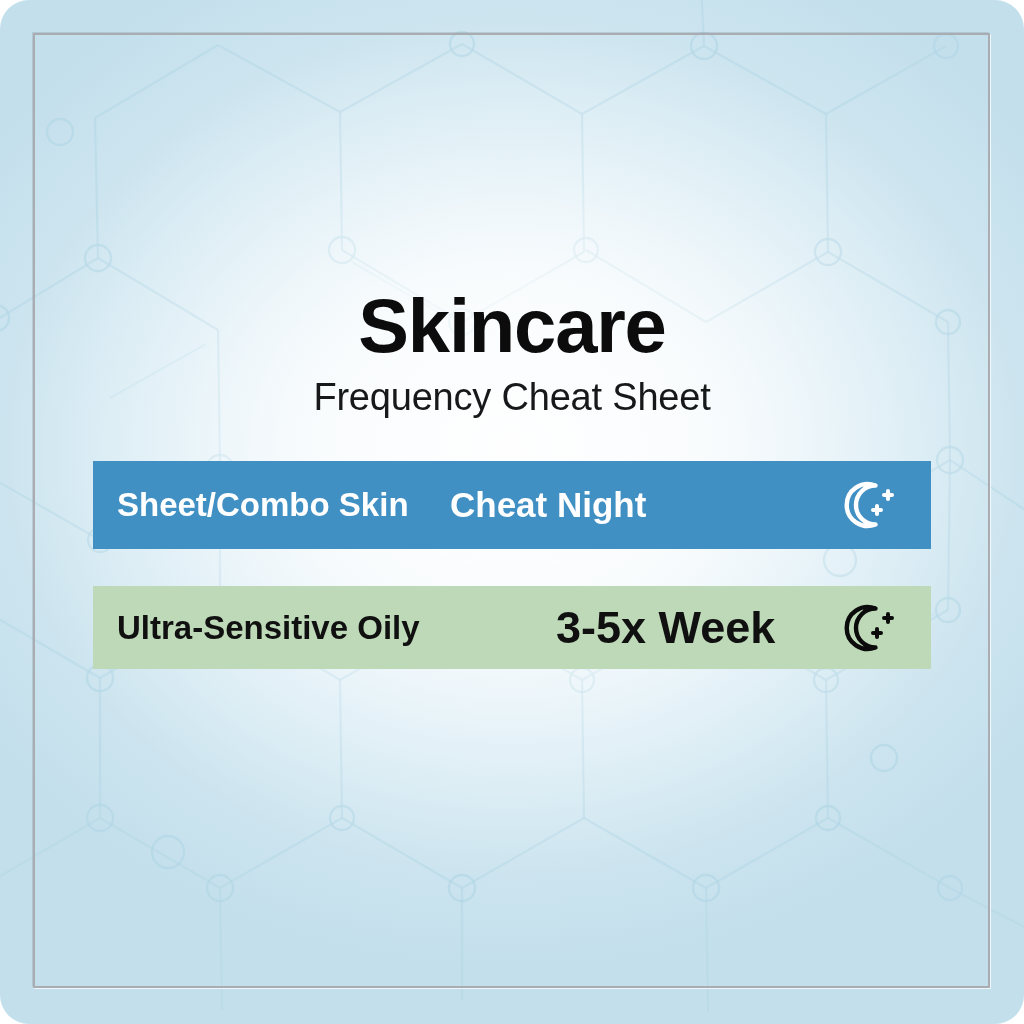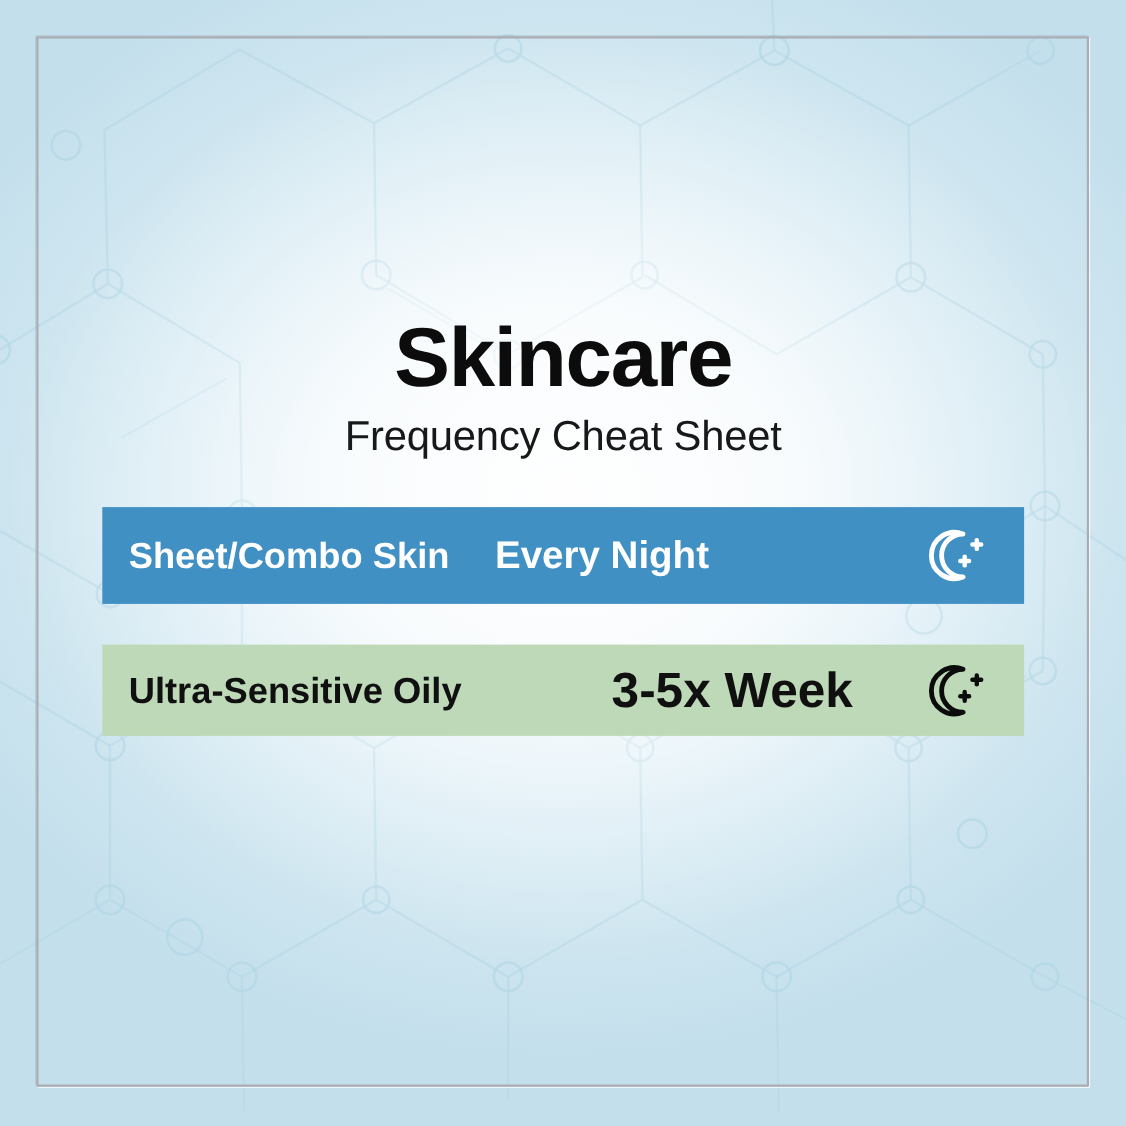--- a/index.html
+++ b/index.html
@@ -15,20 +15,21 @@
     position:relative;
     width:1024px; height:1024px;
     background:
       radial-gradient(ellipse 62% 52% at 50% 43%,
         #f2f8fb 0%,
         #eaf4f9 28%,
         #ddeef6 52%,
         #cfe6f0 74%,
         #c3dfec 100%);
     overflow:hidden;
+    border-radius:29px;
   }
 
   
   #molecules {
     position:absolute; inset:0;
     width:1024px; height:1024px;
     pointer-events:none;
   }
   #molecules .mline  { stroke:#b7d9e6; stroke-width:2.1; fill:none; opacity:.62; }
   #molecules .mnode  { stroke:#b2d6e5; stroke-width:2.3; fill:none; opacity:.66; }
@@ -232,21 +233,21 @@
 
   <div id="frame"></div>
 
   <div id="headings">
     <div id="title">Skincare</div>
     <div id="subtitle">Frequency Cheat Sheet</div>
   </div>
 
   <div class="row blue">
     <span class="row-label">Sheet/Combo Skin</span>
-    <span class="row-freq">Every Night</span>
+    <span class="row-freq">Cheat Night</span>
     <svg class="row-icon" viewBox="0 0 60 60" xmlns="http://www.w3.org/2000/svg" aria-hidden="true">
       <path class="moon" d="M34.5 10.5 A21 21 0 1 0 34.5 49.5 A16.5 16.5 0 0 1 34.5 10.5 Z"></path>
       <g class="spark">
         <path d="M36 31 L36 39"></path>
           <path d="M32 35 L40 35"></path>
         <path d="M47 16 L47 24"></path>
           <path d="M43 20 L51 20"></path>
       </g>
     </svg>
   </div>

